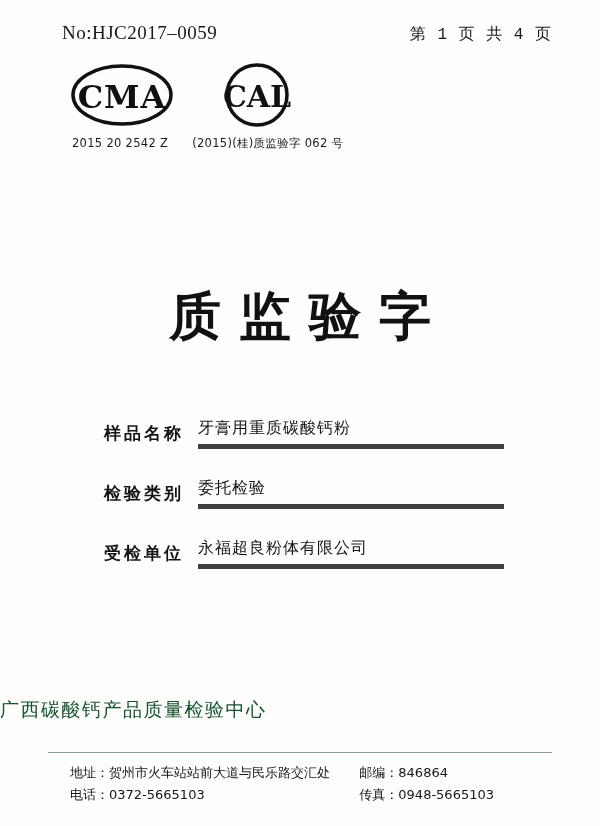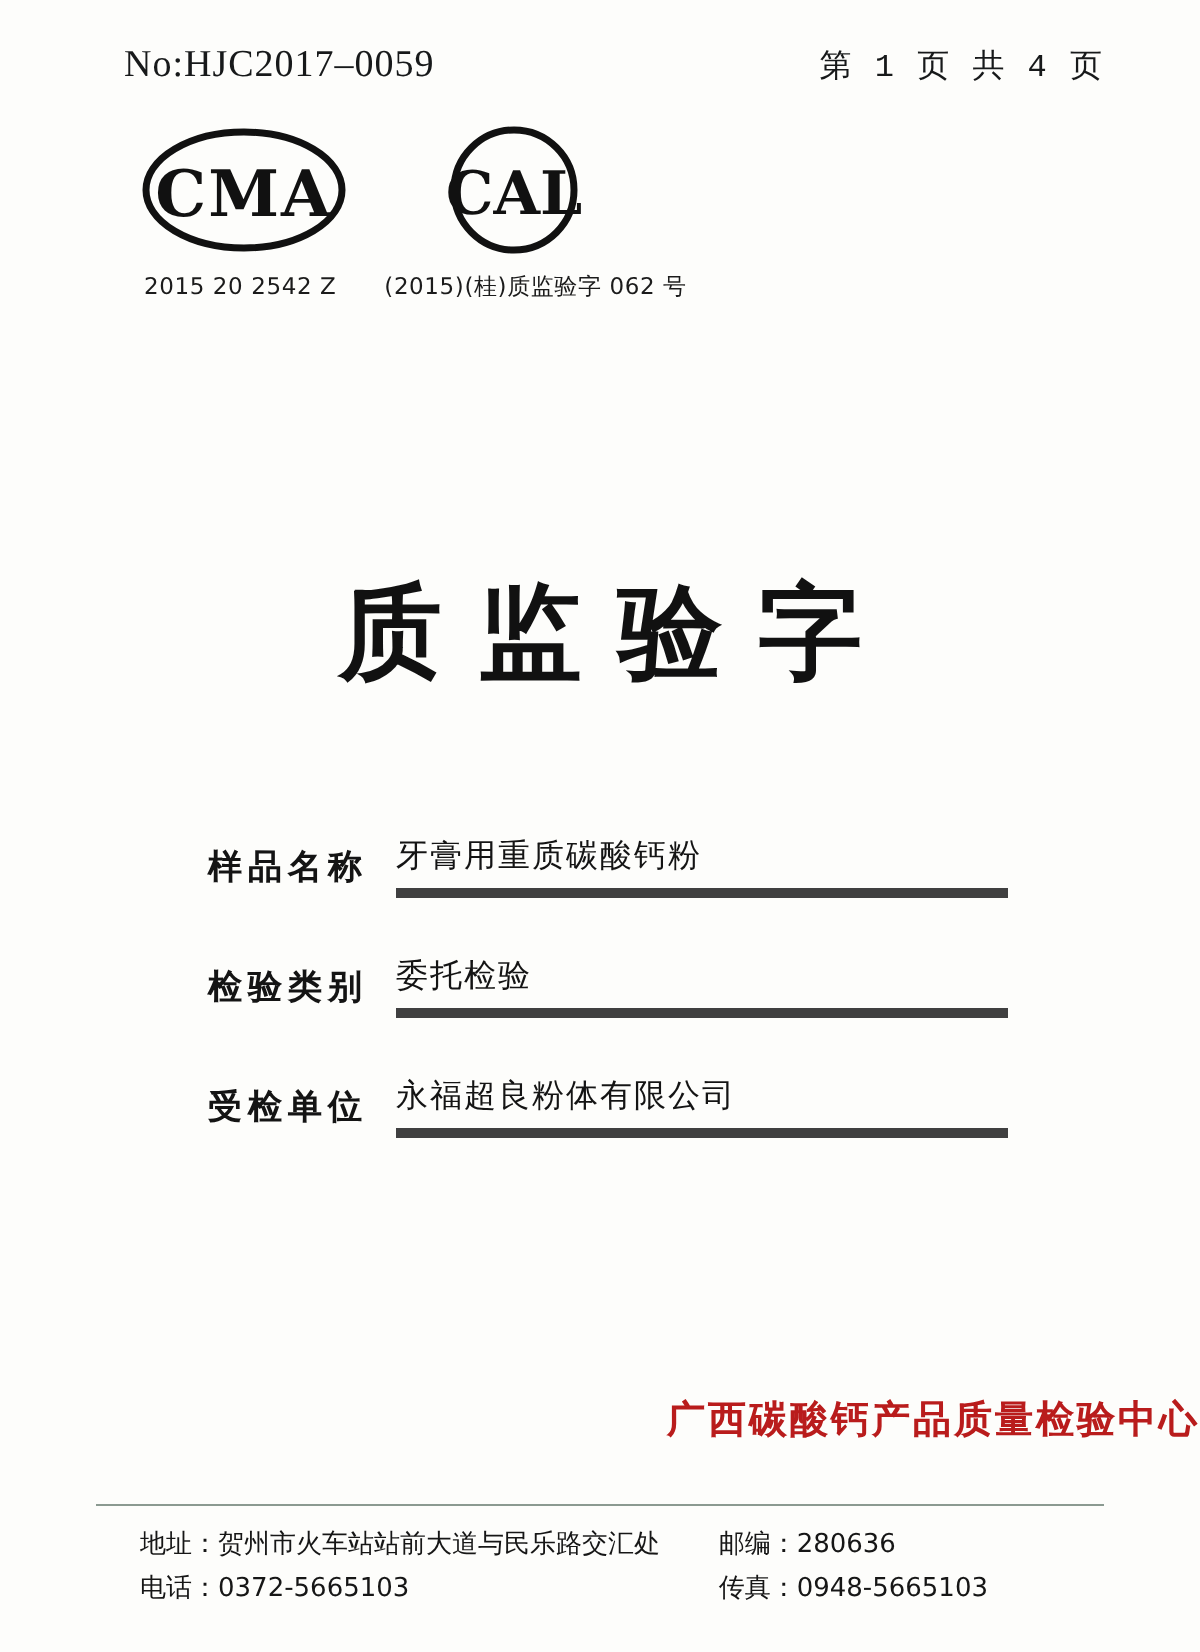--- a/index.html
+++ b/index.html
@@ -122,26 +122,26 @@
     letter-spacing: 1px;
     color: #141414;
   }
 
   
   .issuer {
     position: absolute;
     top: 697px;
     left: 0;
     width: 100%;
-    text-align: right;
-    font-family: "DejaVu Sans", sans-serif;
-    font-weight: bold;
+    text-align: left;
+    font-family: "DejaVu Sans", sans-serif;
+    font-weight: normal;
     font-size: 19px;
     letter-spacing: 1.5px;
-    color: #b91c1c;
+    color: #14532d;
   }
 
   
   .footer-rule {
     position: absolute;
     top: 752px;
     left: 48px;
     right: 48px;
     border-top: 1px solid #8b9a91;
   }
@@ -225,18 +225,18 @@
   <div class="issuer">广西碳酸钙产品质量检验中心</div>
 
   <div class="footer-rule"></div>
 
   <div class="footer">
     <div class="footer-col">
       <div class="footer-line">地址：贺州市火车站站前大道与民乐路交汇处</div>
       <div class="footer-line">电话：0372-5665103</div>
     </div>
     <div class="footer-col right">
-      <div class="footer-line">邮编：280636</div>
+      <div class="footer-line">邮编：846864</div>
       <div class="footer-line">传真：0948-5665103</div>
     </div>
   </div>
 
 </div>
 
 </body></html>

